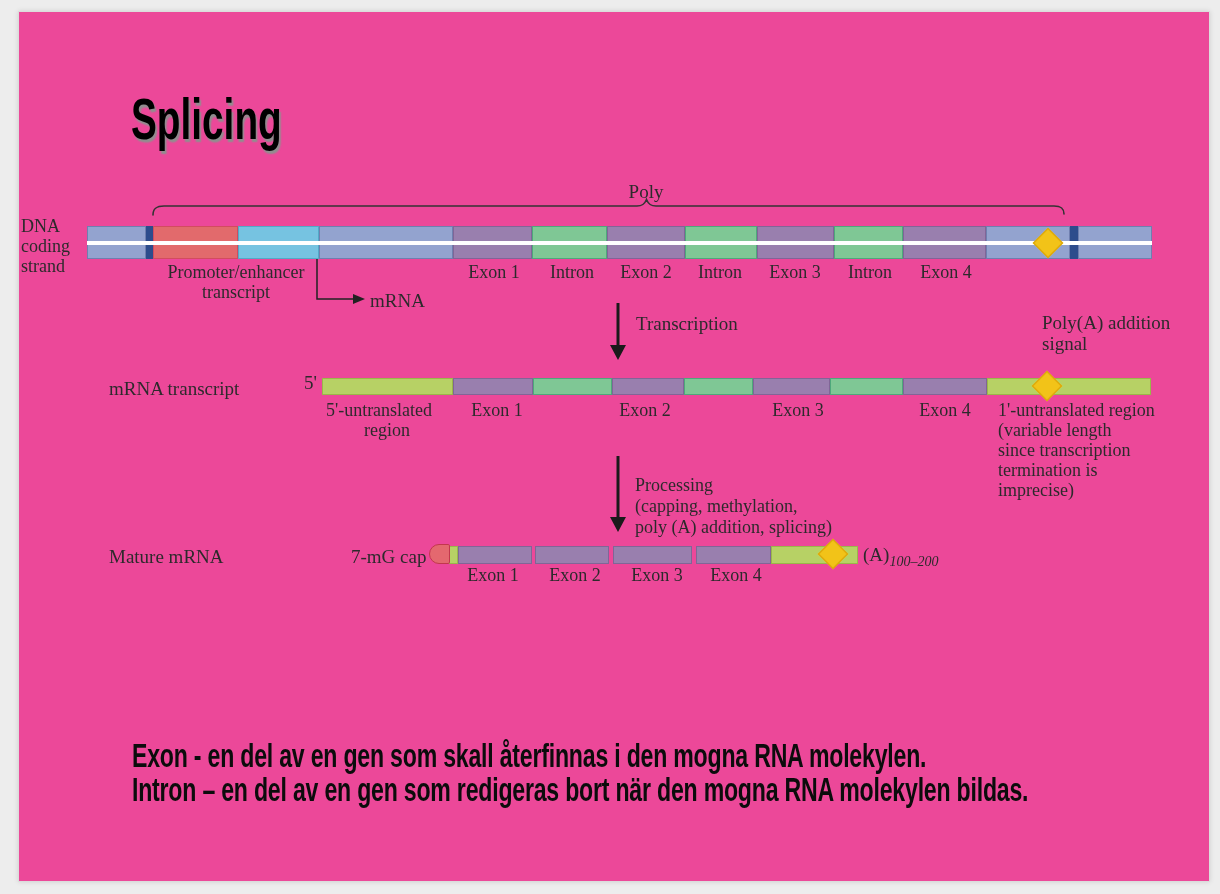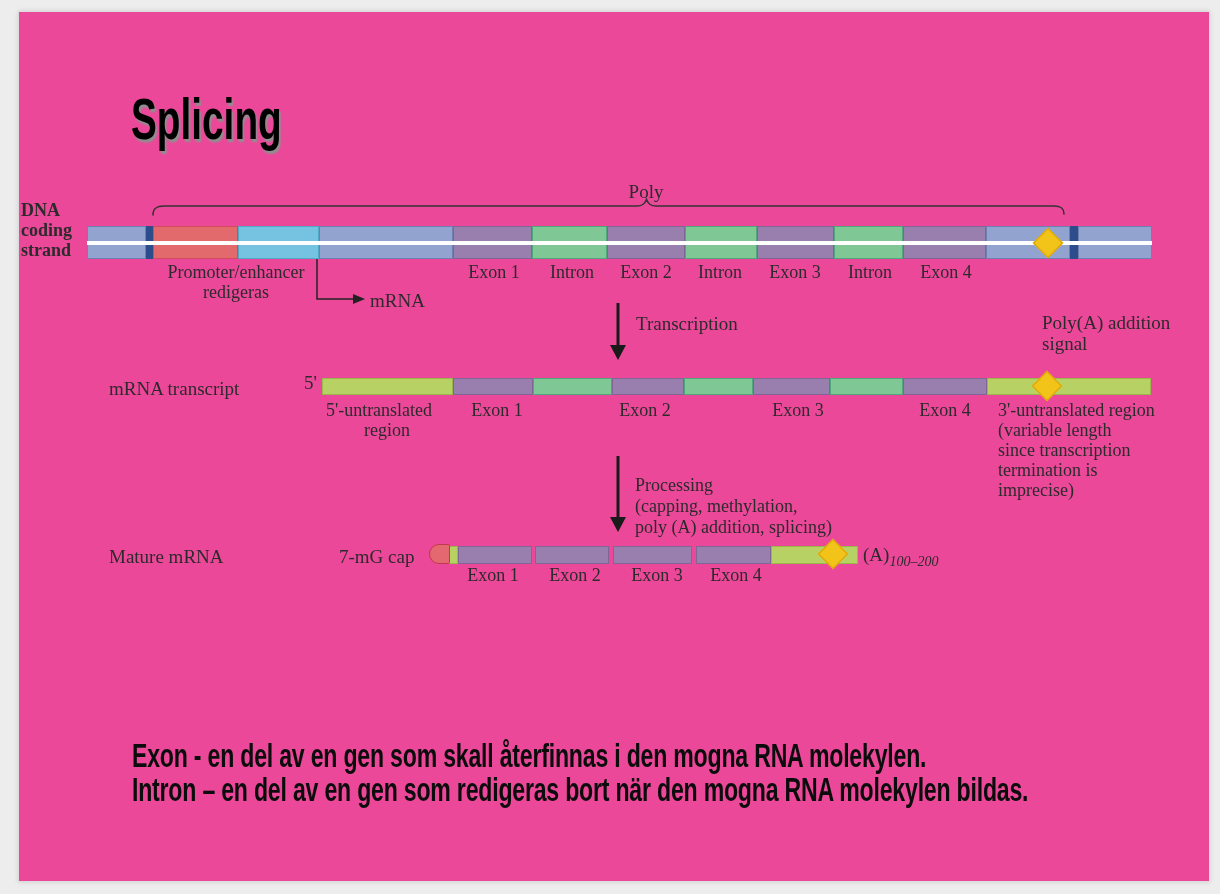--- a/index.html
+++ b/index.html
@@ -68,21 +68,21 @@
   <svg class="overlay" width="1190" height="869" viewBox="0 0 1190 869">
     <path d="M 134 203 C 134 196 138 194 145 194 L 618 194 C 623 194 625.5 192.5 627.5 187.5 C 629.5 192.5 632 194 637 194 L 1035 194 C 1042 194 1045 196 1045 202" fill="none" stroke="#333" stroke-width="1.6" stroke-linecap="round"></path>
     <path d="M 298 247 L 298 287 L 334 287" fill="none" stroke="#222" stroke-width="1.5"></path>
     <polygon points="334,282 346,287 334,292" fill="#222"></polygon>
     <line x1="599" y1="291" x2="599" y2="335" stroke="#1a1a1a" stroke-width="3"></line>
     <polygon points="591,333 607,333 599,348" fill="#1a1a1a"></polygon>
     <line x1="599" y1="444" x2="599" y2="507" stroke="#1a1a1a" stroke-width="3"></line>
     <polygon points="591,505 607,505 599,520" fill="#1a1a1a"></polygon>
   </svg>
 
-  <div class="lbl" style="left:2px;top:188px;font-weight:bold;">
+  <div class="lbl" style="left:2px;top:204px;">
     <div>DNA</div>
     <div>coding</div>
     <div>strand</div>
   </div>
 
   <div class="bar" style="left:68px;top:214px;width:1065px;height:33px;">
     <div class="seg peri" style="width:59px;"></div>
     <div class="seg dkblue" style="width:7px;"></div>
     <div class="seg red" style="width:85px;"></div>
     <div class="seg cyan" style="width:81px;"></div>
@@ -95,21 +95,21 @@
     <div class="seg green" style="width:69px;"></div>
     <div class="seg purple" style="width:83px;"></div>
     <div class="seg peri" style="width:84px;"></div>
     <div class="seg dkblue" style="width:8px;"></div>
     <div class="seg peri" style="width:74px;"></div>
     <div class="dna-midline"></div>
   </div>
   <div class="diamond" style="left:1018px;top:220px;"></div>
 
   <div class="lbl c" style="left:217px;top:250px;">Promoter/enhancer</div>
-  <div class="lbl c" style="left:217px;top:270px;">redigeras</div>
+  <div class="lbl c" style="left:217px;top:270px;">transcript</div>
   <div class="lbl c" style="left:475px;top:250px;">Exon 1</div>
   <div class="lbl c" style="left:553px;top:250px;">Intron</div>
   <div class="lbl c" style="left:627px;top:250px;">Exon 2</div>
   <div class="lbl c" style="left:701px;top:250px;">Intron</div>
   <div class="lbl c" style="left:776px;top:250px;">Exon 3</div>
   <div class="lbl c" style="left:851px;top:250px;">Intron</div>
   <div class="lbl c" style="left:927px;top:250px;">Exon 4</div>
 
   <div class="lbl big" style="left:351px;top:279px;">mRNA</div>
 
@@ -136,35 +136,35 @@
   </div>
   <div class="diamond" style="left:1017px;top:363px;"></div>
 
   <div class="lbl c" style="left:360px;top:388px;">5'-untranslated</div>
   <div class="lbl c" style="left:368px;top:408px;">region</div>
   <div class="lbl c" style="left:478px;top:388px;">Exon 1</div>
   <div class="lbl c" style="left:626px;top:388px;">Exon 2</div>
   <div class="lbl c" style="left:779px;top:388px;">Exon 3</div>
   <div class="lbl c" style="left:926px;top:388px;">Exon 4</div>
   <div class="lbl" style="left:979px;top:388px;">
-    <div>3'-untranslated region</div>
+    <div>1'-untranslated region</div>
     <div>(variable length</div>
     <div>since transcription</div>
     <div>termination is</div>
     <div>imprecise)</div>
   </div>
 
   <div class="lbl" style="left:616px;top:463px;line-height:21px;">
     <div>Processing</div>
     <div>(capping, methylation,</div>
     <div>poly (A) addition, splicing)</div>
   </div>
 
   <div class="lbl big" style="left:90px;top:535px;">Mature mRNA</div>
-  <div class="lbl big" style="left:320px;top:535px;">7-mG cap</div>
+  <div class="lbl big" style="left:332px;top:535px;">7-mG cap</div>
 
   <div class="cap7mg"></div>
   <div class="bar" style="left:430px;top:534px;width:9px;height:18px;">
       <div class="seg ugreen" style="width:9px;"></div>
     </div>
   <div class="bar" style="left:439px;top:534px;width:74px;height:18px;">
       <div class="seg purple" style="width:74px;"></div>
     </div>
   <div class="bar" style="left:516px;top:534px;width:74px;height:18px;">
       <div class="seg purple" style="width:74px;"></div>

